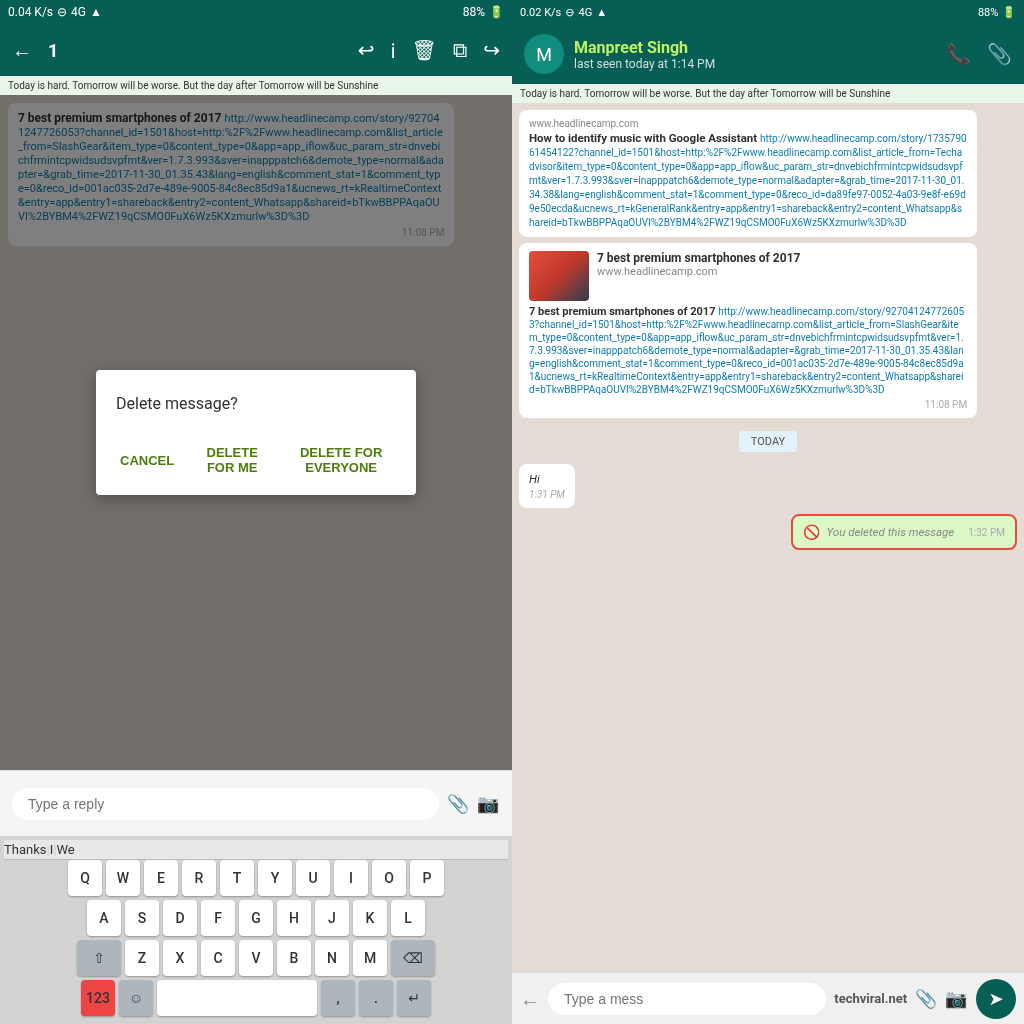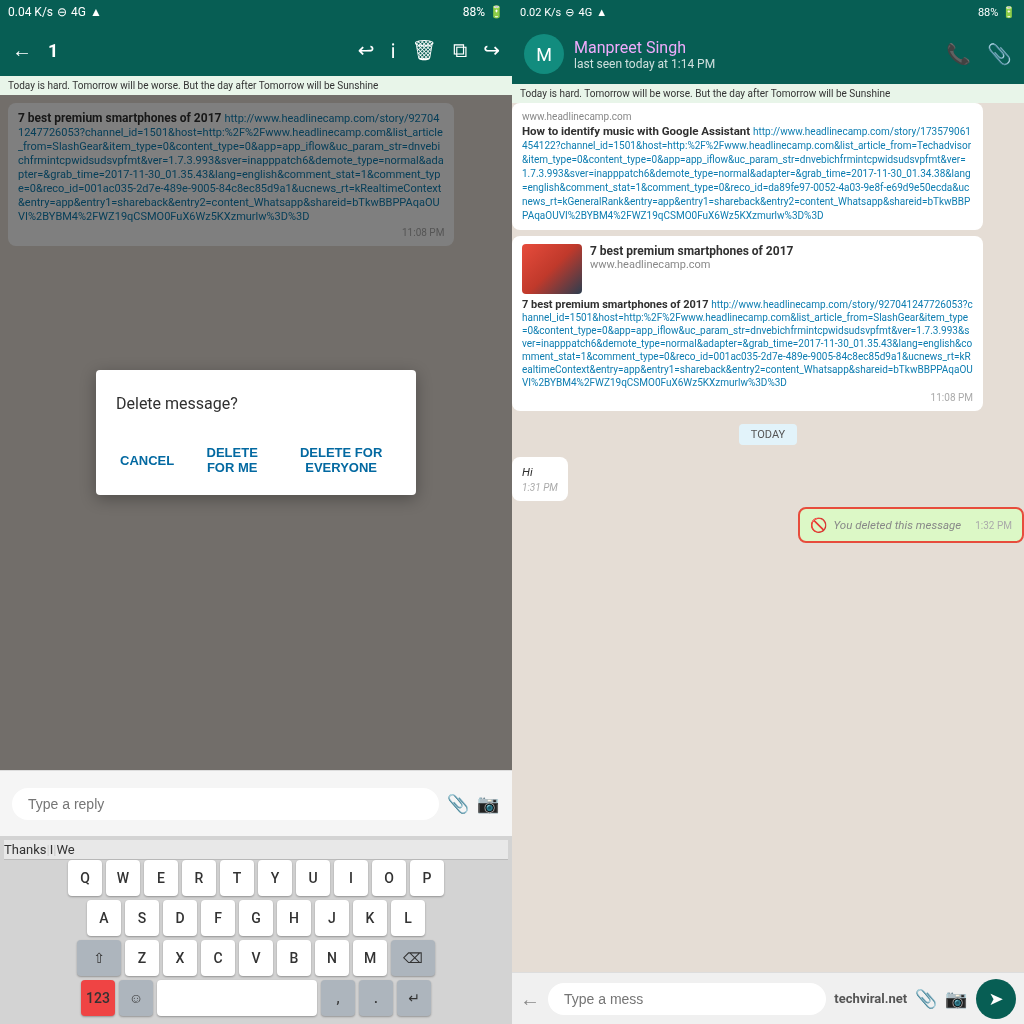--- a/index.html
+++ b/index.html
@@ -148,21 +148,21 @@
 
     .dialog-buttons {
       display: flex;
       justify-content: flex-end;
       gap: 16px;
     }
 
     .dialog-btn {
       font-size: 13px;
       font-weight: bold;
-      color: #0369a1;
+      color: #4d7c0f;
       text-transform: uppercase;
       cursor: pointer;
       padding: 8px 4px;
       border: none;
       background: none;
     }
 
     
     .reply-bar {
       height: 66px;
@@ -269,23 +269,23 @@
       color: white;
       font-size: 18px;
       flex-shrink: 0;
     }
 
     .contact-info {
       flex: 1;
     }
 
     .contact-name {
-      color: #f0abfc;
+      color: #bef264;
       font-size: 16px;
-      font-weight: normal;
+      font-weight: bold;
     }
 
     .contact-status {
       color: rgba(255,255,255,0.8);
       font-size: 12px;
     }
 
     .right-toolbar-icons {
       display: flex;
       gap: 16px;
@@ -294,21 +294,21 @@
     .right-toolbar-icon {
       color: white;
       font-size: 20px;
       cursor: pointer;
     }
 
     .chat-messages {
       flex: 1;
       background: #e5ddd5;
       overflow: hidden;
-      padding: 0;
+      padding: 7px;
       display: flex;
       flex-direction: column;
       gap: 6px;
     }
 
     .received-bubble {
       background: white;
       border-radius: 8px;
       padding: 8px 10px;
       max-width: 92%;

